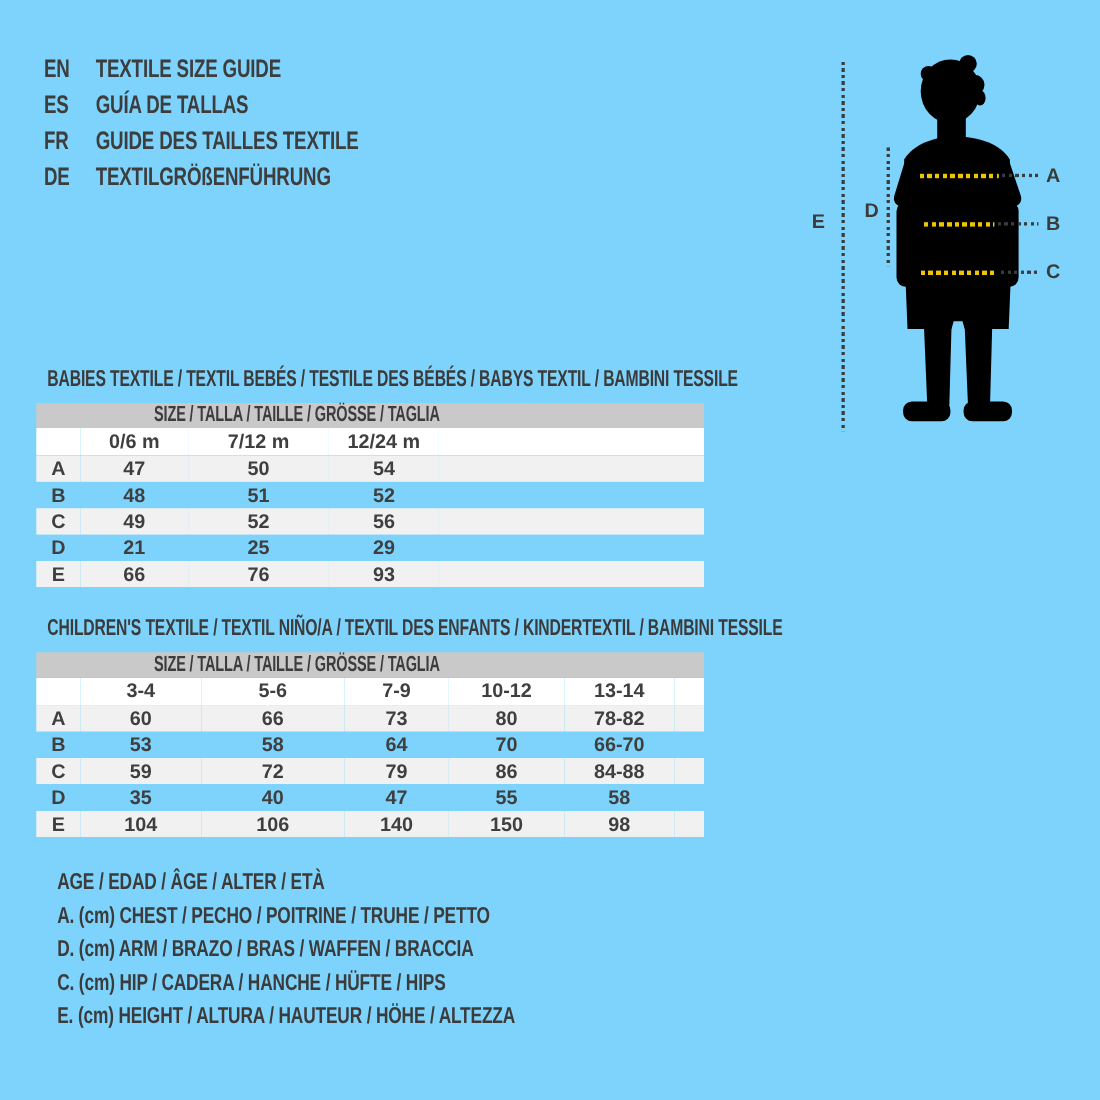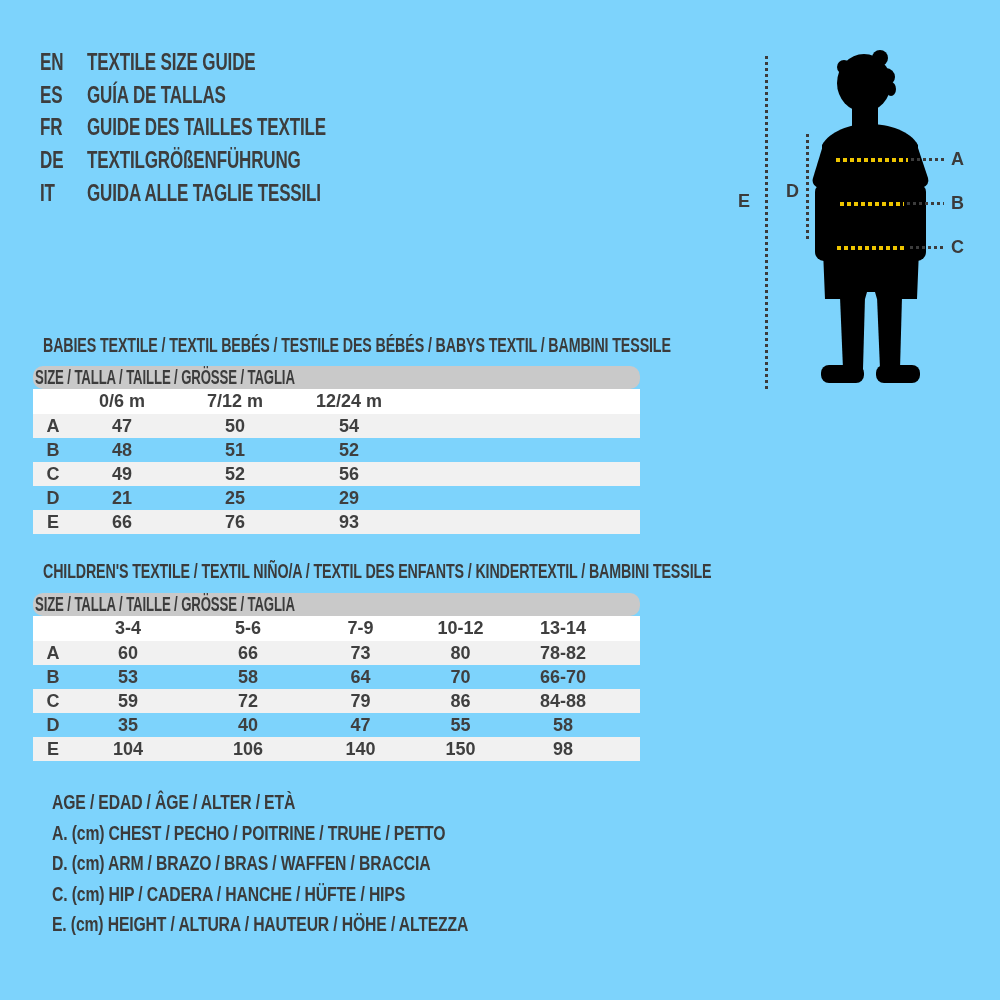--- a/index.html
+++ b/index.html
@@ -23,21 +23,21 @@
     background:repeating-linear-gradient(90deg,#3c3c3c 0 3px,transparent 3px 6px);}
   .fig-label{position:absolute;font-weight:700;font-size:18px;z-index:4;color:#3b3b3b;}
   
   .section-heading{position:absolute;left:43px;white-space:nowrap;}
   .section-heading > span{display:inline-block;font-weight:700;font-size:21px;letter-spacing:-0.2px;
     transform:scaleX(0.68);transform-origin:left center;color:#3b3b3b;}
   
   table.size-table{position:absolute;border-collapse:collapse;table-layout:fixed;width:607px;}
   table.size-table td,table.size-table th{padding:0;font-size:18px;font-weight:700;color:#3f3f3f;
     text-align:center;vertical-align:middle;overflow:hidden;white-space:nowrap;}
-  tr.bar-row th{background:#c9c9c9;height:22px;text-align:left;border-radius:10px;}
+  tr.bar-row th{background:#c9c9c9;height:22px;text-align:center;}
   tr.bar-row th span{display:inline-block;font-size:20px;font-weight:700;letter-spacing:-0.2px;
     transform:scaleX(0.66);transform-origin:left center;padding-left:3px;color:#3c3c3c;}
   tr.col-head td{height:25px;background:#ffffff;margin-top:12px;}
   tr.data-row td{height:24px;}
   tr.stripe td{background:#f1f1f1;}
   td.rl{text-align:left;padding-left:8px;}
   
   .legend-block{position:absolute;left:52px;top:787px;}
   .legend-line{height:30.5px;display:flex;align-items:center;white-space:nowrap;}
   .legend-line > span{display:inline-block;font-weight:700;font-size:21px;letter-spacing:-0.2px;
@@ -57,24 +57,20 @@
       <span class="lang-code-box"><span class="lang-code">ES</span></span>
       <span class="lang-title">GUÍA DE TALLAS</span>
     </div>
     <div class="lang-row">
       <span class="lang-code-box"><span class="lang-code">FR</span></span>
       <span class="lang-title">GUIDE DES TAILLES TEXTILE</span>
     </div>
     <div class="lang-row">
       <span class="lang-code-box"><span class="lang-code">DE</span></span>
       <span class="lang-title">TEXTILGRÖßENFÜHRUNG</span>
-    </div>
-    <div class="lang-row">
-      <span class="lang-code-box"><span class="lang-code">IT</span></span>
-      <span class="lang-title">GUIDA ALLE TAGLIE TESSILI</span>
     </div>
   </div>
 
   <svg class="figure-svg" width="118" height="345" viewBox="0 0 118 345">
     <g fill="#000000">
       <ellipse cx="52" cy="38" rx="27" ry="29"></ellipse>
       <circle cx="32" cy="22" r="7"></circle>
       <circle cx="68" cy="13" r="8"></circle>
       <circle cx="74" cy="32" r="9"></circle>
       <ellipse cx="79" cy="44" rx="5" ry="7"></ellipse>

